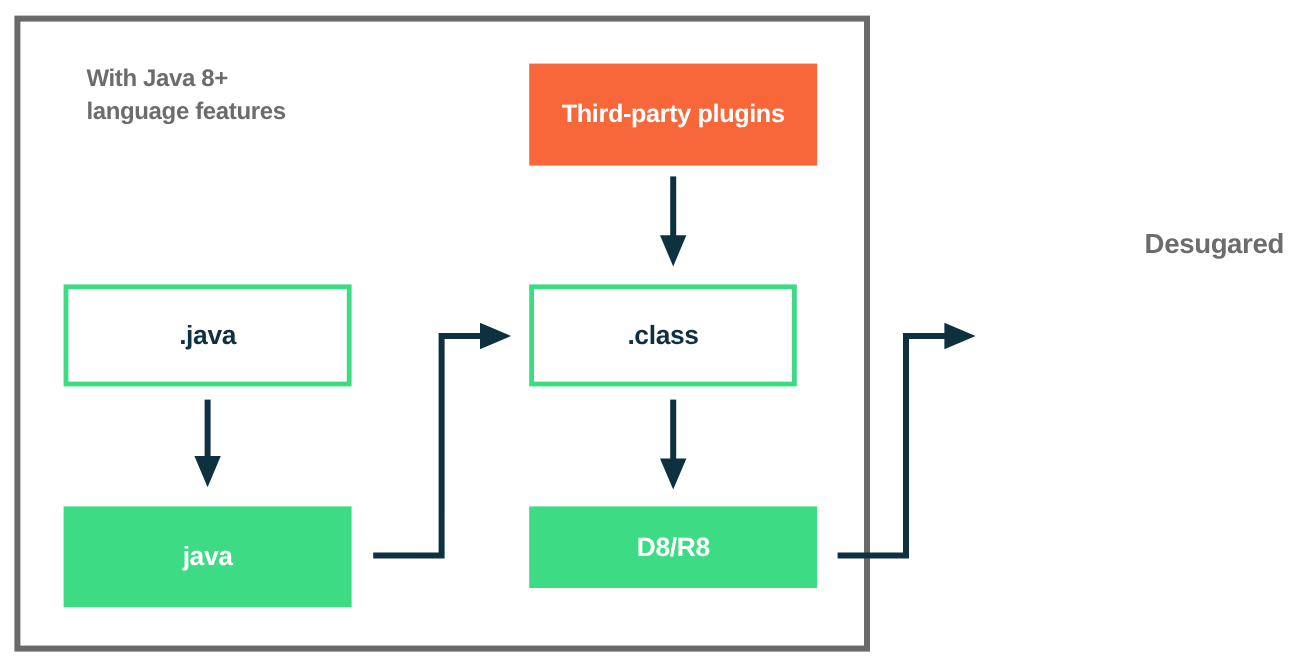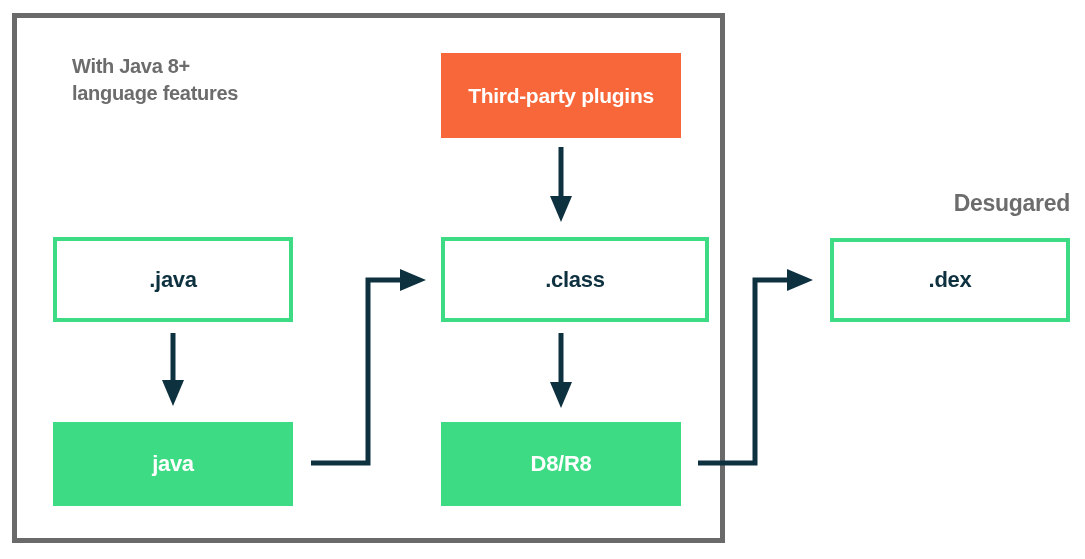--- a/index.html
+++ b/index.html
@@ -58,24 +58,24 @@
     background: var(--green);
     color: #ffffff;
   }
   .node.outlined {
     background: #ffffff;
     border: 4px solid var(--green);
     color: var(--navy);
   }
   #node-third-party { left: 441px; top: 53px;  width: 240px; height: 85px; }
   #node-java        { left: 53px;  top: 237px; width: 240px; height: 85px; }
-  #node-class       { left: 441px; top: 237px; width: 268px; height: 85px; }
+  #node-class       { left: 441px; top: 237px; width: 223px; height: 85px; }
   #node-dex         { left: 830px; top: 238px; width: 240px; height: 84px; }
   #node-javac       { left: 53px;  top: 422px; width: 240px; height: 84px; }
-  #node-d8r8        { left: 441px; top: 422px; width: 240px; height: 84px; }
+  #node-d8r8        { left: 441px; top: 422px; width: 240px; height: 68px; }
   .desugared {
     position: absolute;
     left: 830px; top: 190px;
     width: 240px;
     text-align: right;
     font-size: 23px;
     font-weight: bold;
     letter-spacing: -0.3px;
     color: var(--gray-text);
   }
@@ -106,21 +106,20 @@
 
   <div class="caption">With Java 8+
 language features</div>
 
   <div class="node outlined" id="node-java">.java</div>
 
   <div class="node filled-orange" id="node-third-party">Third-party plugins</div>
 
   <div class="node outlined" id="node-class">.class</div>
 
-  <div class="node outlined" id="node-dex">.dex</div>
 
   <div class="node filled-green" id="node-javac">java</div>
 
   <div class="node filled-green" id="node-d8r8">D8/R8</div>
 
   <div class="desugared">Desugared</div>
 
   <svg class="arrows" viewBox="0 0 1085 559" xmlns="http://www.w3.org/2000/svg">
 
     <g>

